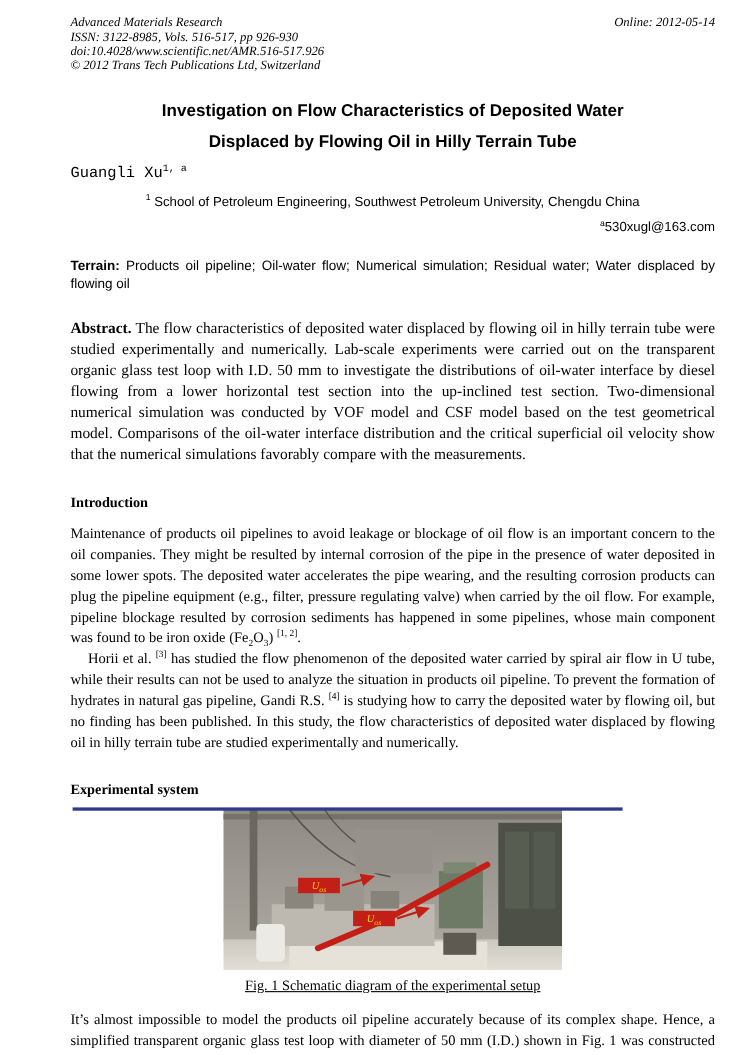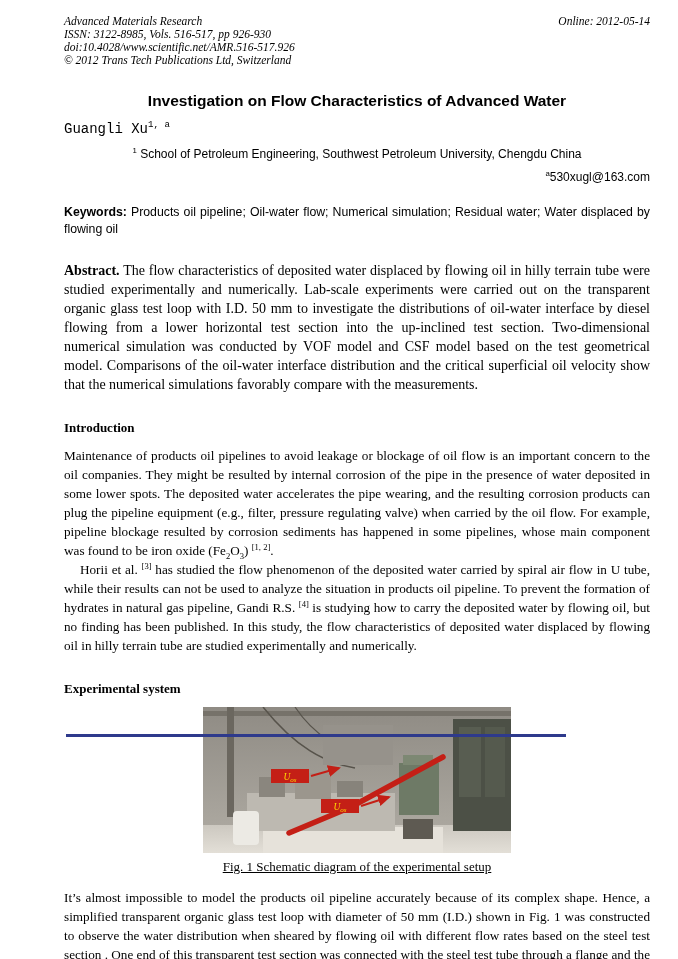--- a/index.html
+++ b/index.html
@@ -60,30 +60,31 @@
     <div class="hdr-row">
       <span>Advanced Materials Research</span>
       <span>Online: 2012-05-14</span>
     </div>
     <div>ISSN: 3122-8985, Vols. 516-517, pp 926-930</div>
     <div>doi:10.4028/www.scientific.net/AMR.516-517.926</div>
     <div>© 2012 Trans Tech Publications Ltd, Switzerland</div>
   </div>
 
   <div class="title">
-    <div>Investigation on Flow Characteristics of Advanced Water</div>
+    <div>Investigation on Flow Characteristics of Deposited Water</div>
+    <div>Displaced by Flowing Oil in Hilly Terrain Tube</div>
   </div>
 
   <div class="author"><span>Guangli Xu</span><sup>1, a</sup></div>
 
   <div class="affil"><sup>1</sup> <span>School of Petroleum Engineering, Southwest Petroleum University, Chengdu China</span></div>
 
   <div class="email"><sup>a</sup><span>530xugl@163.com</span></div>
 
-  <p class="keywords"><b>Keywords:</b> <span>Products oil pipeline; Oil-water flow; Numerical simulation; Residual water; Water displaced by flowing oil</span></p>
+  <p class="keywords"><b>Terrain:</b> <span>Products oil pipeline; Oil-water flow; Numerical simulation; Residual water; Water displaced by flowing oil</span></p>
 
   <p class="abstract"><b>Abstract.</b> <span>The flow characteristics of deposited water displaced by flowing oil in hilly terrain tube were studied experimentally and numerically. Lab-scale experiments were carried out on the transparent organic glass test loop with I.D. 50 mm to investigate the distributions of oil-water interface by diesel flowing from a lower horizontal test section into the up-inclined test section. Two-dimensional numerical simulation was conducted by VOF model and CSF model based on the test geometrical model. Comparisons of the oil-water interface distribution and the critical superficial oil velocity show that the numerical simulations favorably compare with the measurements.</span></p>
 
   <h2>Introduction</h2>
 
   <p class="body">Maintenance of products oil pipelines to avoid leakage or blockage of oil flow is an important concern to the oil companies. They might be resulted by internal corrosion of the pipe in the presence of water deposited in some lower spots. The deposited water accelerates the pipe wearing, and the resulting corrosion products can plug the pipeline equipment (e.g., filter, pressure regulating valve) when carried by the oil flow. For example, pipeline blockage resulted by corrosion sediments has happened in some pipelines, whose main component was found to be iron oxide (Fe<sub>2</sub>O<sub>3</sub>) <sup>[1, 2]</sup>.</p>
   <p class="body indent">Horii et al. <sup>[3]</sup> has studied the flow phenomenon of the deposited water carried by spiral air flow in U tube, while their results can not be used to analyze the situation in products oil pipeline. To prevent the formation of hydrates in natural gas pipeline, Gandi R.S. <sup>[4]</sup> is studying how to carry the deposited water by flowing oil, but no finding has been published. In this study, the flow characteristics of deposited water displaced by flowing oil in hilly terrain tube are studied experimentally and numerically.</p>
 
   <h2>Experimental system</h2>
 

